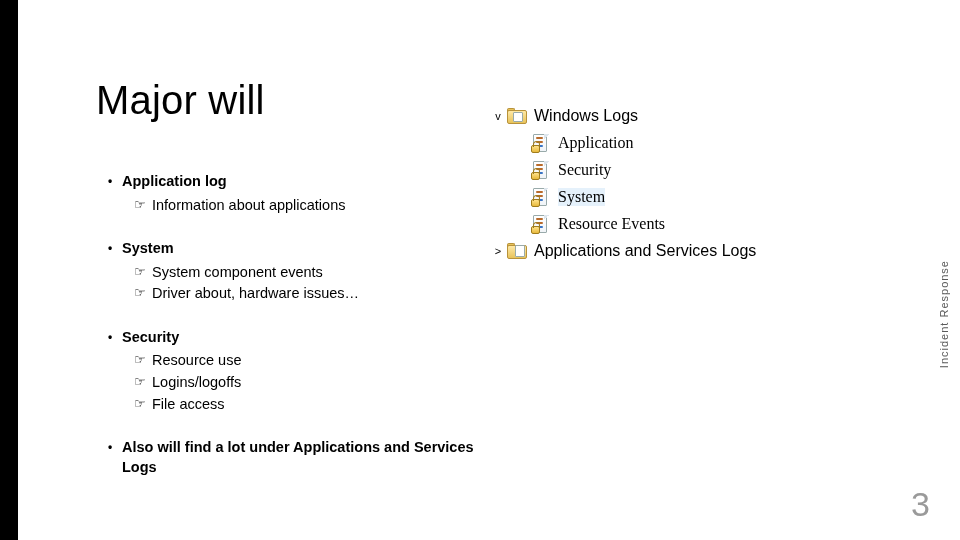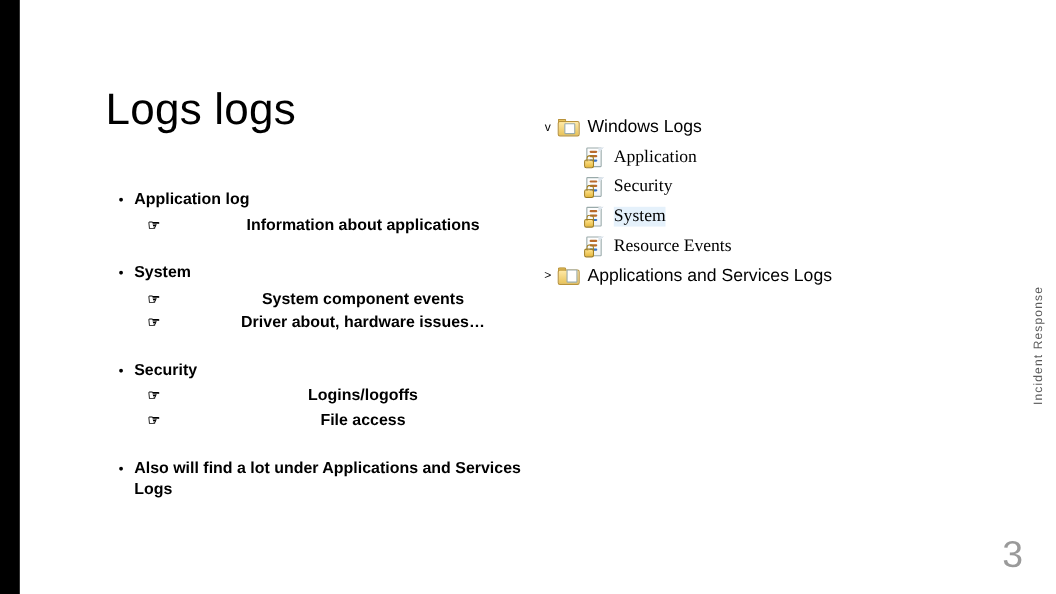--- a/index.html
+++ b/index.html
@@ -6,21 +6,21 @@
   html, body { width: 960px; height: 540px; font-family: Arial, Helvetica, sans-serif; background: #fff; overflow: hidden; }
   .slide { position: relative; width: 960px; height: 540px; }
   .sidebar-left { position: absolute; left: 0; top: 0; width: 18px; height: 540px; background: #000; }
   .title { position: absolute; left: 96px; top: 78px; font-size: 40px; font-weight: 400; color: #000; letter-spacing: 0.2px; }
   .content { position: absolute; left: 108px; top: 148px; width: 400px; font-size: 14.5px; color: #000; line-height: 1.35; }
   .content ul { list-style: none; }
   .content > ul > li { margin-bottom: 14px; margin-top: 24px; }
   .b1 { position: relative; padding-left: 14px; font-weight: 700; }
   .b1::before { content: "•"; position: absolute; left: 0; top: 1px; font-size: 12px; }
   .sub { list-style: none; padding-left: 26px; margin-top: 4px; }
-  .sub li { font-weight: 700; position: relative; padding-left: 18px; margin-bottom: 2px; text-align: center; }
+  .sub li { font-weight: 400; position: relative; padding-left: 18px; margin-bottom: 2px; }
   .sub li::before { content: "☞"; position: absolute; left: 0; top: 0; font-size: 13px; color: #000; }
   .tree { position: absolute; left: 490px; top: 102px; width: 342px; font-family: "Segoe UI", Tahoma, sans-serif; font-size: 16px; color: #000; }
   .tree-row { display: flex; align-items: center; height: 27px; }
   .tree-row.l0 { padding-left: 0; }
   .tree-row.l1 { padding-left: 40px; font-family: Liberation Serif, serif; }
   .tree-row .caret { width: 16px; display: inline-flex; justify-content: center; color: #000; font-size: 11px; }
   .tree-row .icon-box { width: 22px; height: 20px; display: inline-flex; align-items: center; justify-content: center; margin-right: 6px; }
   .tree-row .label { white-space: nowrap; }
   .tree-row.selected .label { background: rgba(0,120,215,0.10); }
   .folder-windows { position: relative; width: 20px; height: 16px; }
@@ -42,40 +42,41 @@
   .log-icon .line.r3 { top: 11px; left: 3px; background: #3a74c4; }
   .sidenote { position: absolute; right: 22px; top: 260px; font-size: 11px; color: #5a5a5a; letter-spacing: 1px; transform: rotate(-90deg); transform-origin: right top; white-space: nowrap; }
   .page-num { position: absolute; right: 30px; bottom: 16px; font-size: 34px; color: #9a9a9a; font-weight: 400; }
 </style>
 </head>
 <body>
 
 <div class="slide">
   <div class="sidebar-left"></div>
 
-  <div class="title">Logs logs</div>
+  <div class="title">Major will</div>
 
   <div class="content">
     <ul>
       <li>
         <div class="b1">Application log</div>
         <ul class="sub">
           <li>Information about applications</li>
         </ul>
       </li>
       <li>
         <div class="b1">System</div>
         <ul class="sub">
           <li>System component events</li>
           <li>Driver about, hardware issues…</li>
         </ul>
       </li>
       <li>
         <div class="b1">Security</div>
         <ul class="sub">
+          <li>Resource use</li>
           <li>Logins/logoffs</li>
           <li>File access</li>
         </ul>
       </li>
       <li>
         <div class="b1">Also will find a lot under Applications and Services Logs</div>
       </li>
     </ul>
   </div>
 

